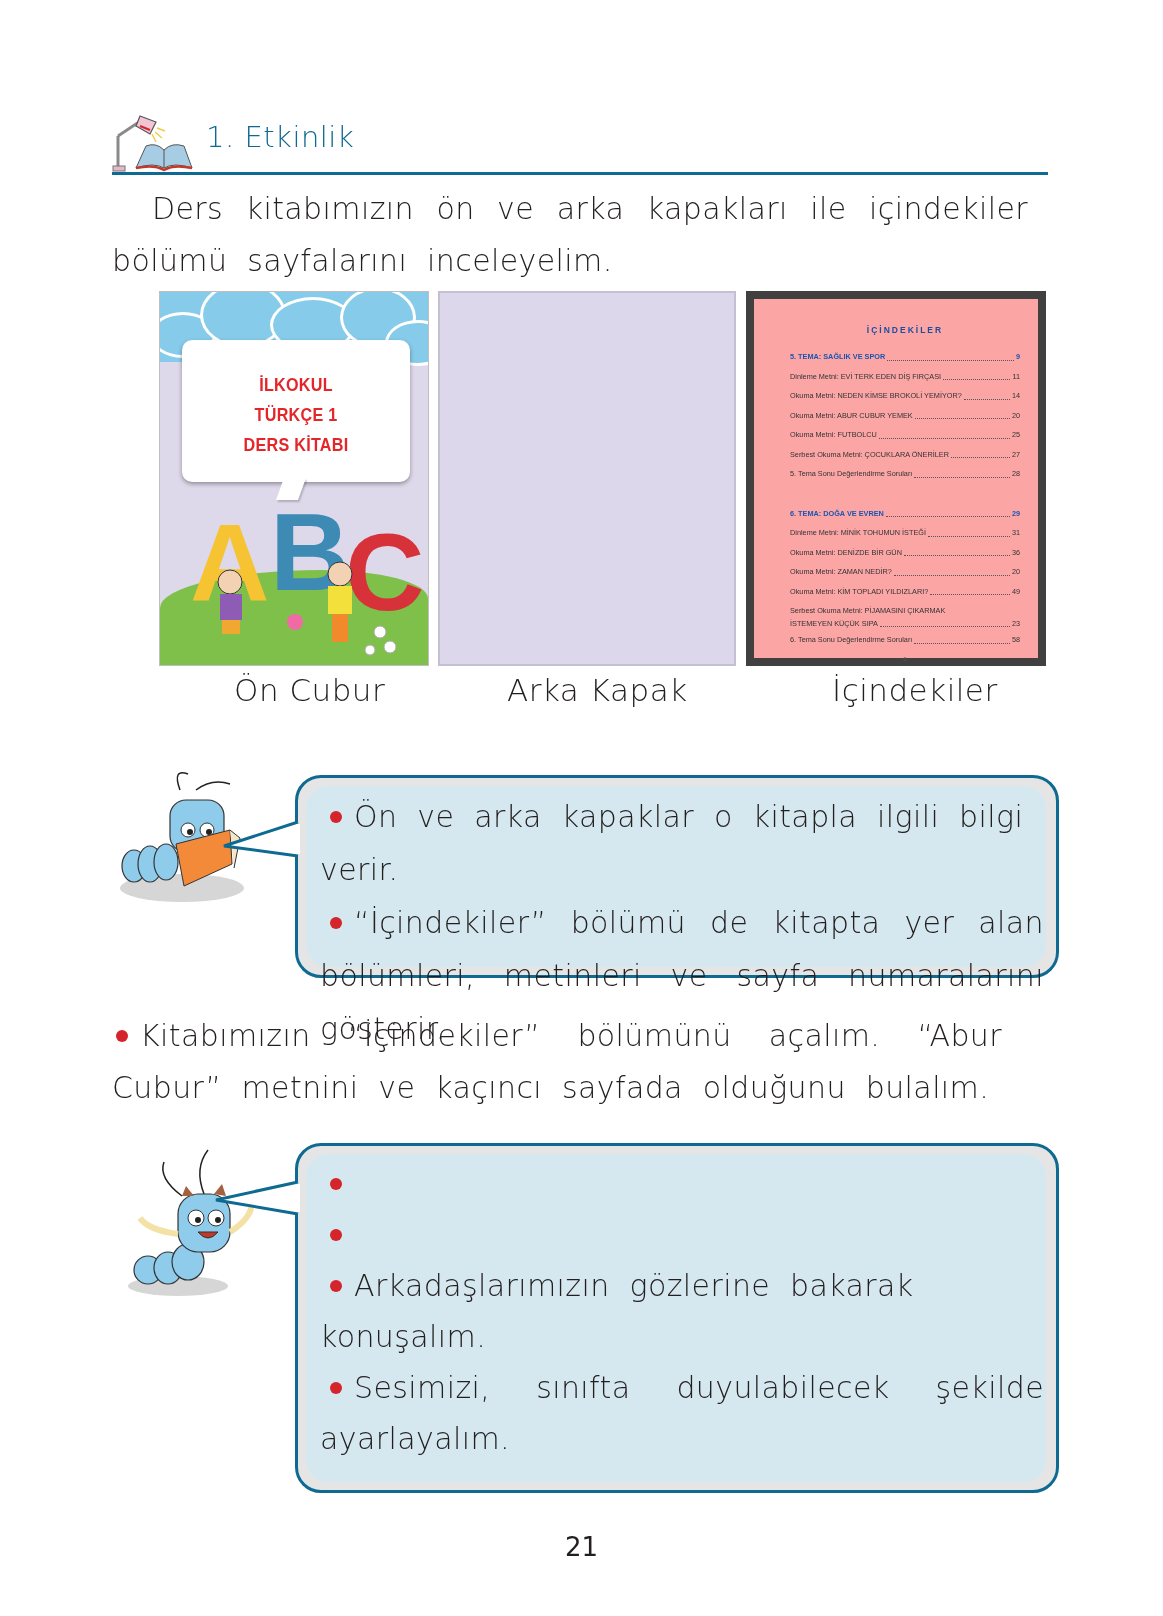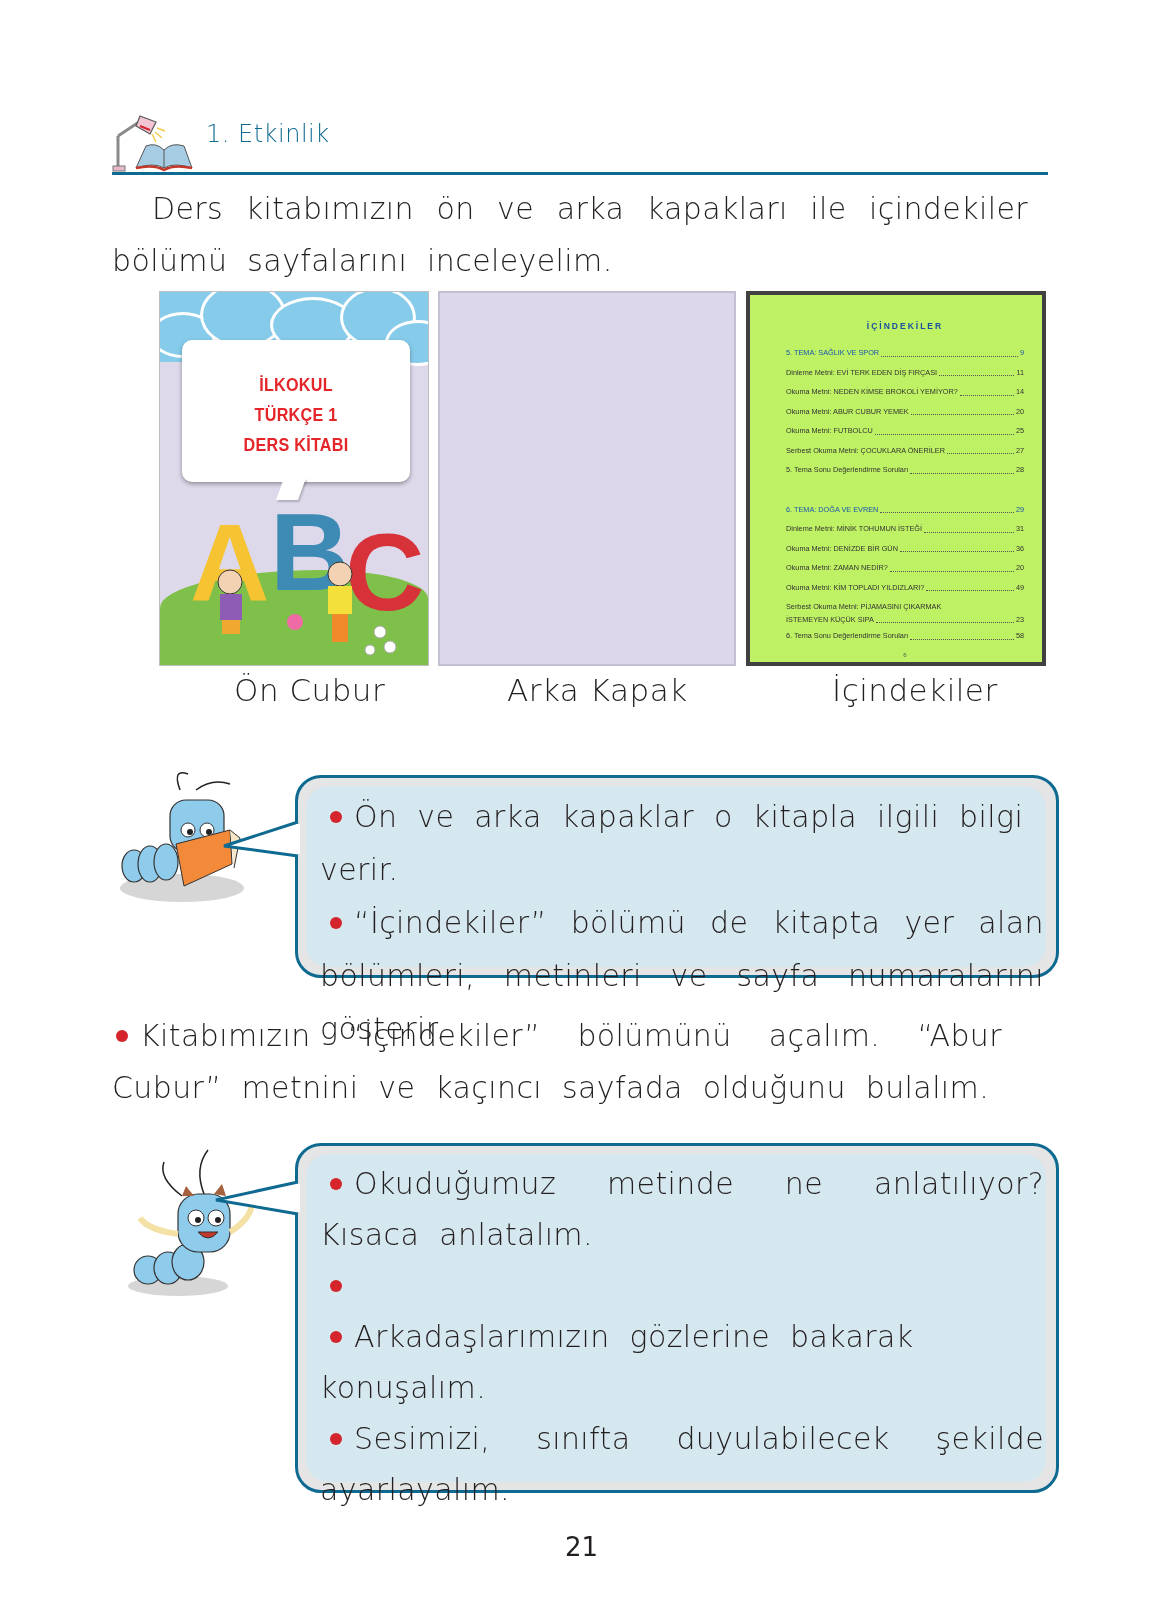--- a/index.html
+++ b/index.html
@@ -2,33 +2,33 @@
 <html><head>
 <meta charset="utf-8">
 <style>
   html, body { margin: 0; padding: 0; background: #ffffff; }
   body { width: 1163px; height: 1616px; position: relative; overflow: hidden;
          font-family: "DejaVu Sans", sans-serif; color: #231f20; }
   .abs { position: absolute; }
 
   
   .lamp-icon { left: 112px; top: 112px; width: 88px; height: 60px; }
-  .heading { left: 206px; top: 120px; font-size: 24px; color: #0f6a91; font-weight: 300; letter-spacing: 0.5px;
+  .heading { left: 206px; top: 120px; font-size: 29px; color: #0f6a91; font-weight: 300; letter-spacing: 0.5px;
              font-family: "DejaVu Sans", sans-serif; }
   .heading-rule { left: 112px; top: 172px; width: 936px; height: 3px; background: #0f6a91; }
 
   .para { font-size: 30px; font-weight: 300; line-height: 52px; letter-spacing: 0.4px; word-spacing: 10px;
           font-family: "DejaVu Sans", sans-serif; color: #231f20; }
   .intro { left: 112px; top: 183px; width: 916px; text-align: justify; text-indent: 40px; }
 
   
   .cover { top: 291px; height: 375px; box-sizing: border-box; }
   .front-cover { left: 159px; width: 270px; background: #ddd8ea; border: 1px solid #bfbfbf; overflow: hidden; }
   .back-cover  { left: 438px; width: 298px; background: #dcd7ea; border: 2px solid #c4c0d2; }
-  .toc-page    { left: 746px; width: 300px; background: #bef264; border: 4px solid #404040; padding: 20px 18px 0 36px; }
+  .toc-page    { left: 746px; width: 300px; background: #fca5a5; border: 8px solid #404040; padding: 20px 18px 0 36px; }
 
   .sky { position: absolute; left: 0; top: 0; width: 100%; height: 70px; background: #86cbea; }
   .cloud { position: absolute; background: #86cbea; border: 3px solid #fff; border-radius: 50%; }
   .speech { position: absolute; left: 22px; top: 48px; width: 228px; height: 142px; background: #fff;
             border-radius: 10px; box-shadow: 0 2px 4px rgba(0,0,0,0.35); text-align: center; }
   .speech-tail { position: absolute; left: 120px; top: 186px; width: 22px; height: 22px; background:#fff;
                  transform: skewX(-20deg); box-shadow: 2px 2px 2px rgba(0,0,0,0.2); }
   .cover-title { display: block; color: #e4262a; font-family: "Liberation Sans", sans-serif; font-weight: bold;
                  font-size: 19px; line-height: 30px; letter-spacing: 0.3px; transform: scaleX(0.85); }
   .cover-title.first { margin-top: 30px; }
@@ -38,21 +38,21 @@
   .letter-a { left: 30px; top: 215px; color: #f6c333; }
   .letter-b { left: 110px; top: 205px; color: #3d8bb5; }
   .letter-c { left: 185px; top: 225px; color: #d7323a; }
 
   .toc-title { text-align: center; font-family: "Liberation Sans", sans-serif; font-weight: bold;
                font-size: 8.5px; color: #1a4fa0; letter-spacing: 2px; margin: 6px 0 12px; }
   .toc-row { display: flex; font-family: "Liberation Sans", sans-serif; font-size: 7.3px; color: #333;
              line-height: 19.5px; }
   .toc-row .t { white-space: nowrap; }
   .toc-row .dots { flex: 1; border-bottom: 1px dotted #555; margin: 0 2px 6px; }
-  .toc-row.theme { color: #1a55b0; font-weight: normal; }
+  .toc-row.theme { color: #1a55b0; font-weight: bold; }
   .toc-row.gap { margin-top: 14px; }
   .toc-row.wrap { line-height: 13px; padding-top: 3px; }
   .toc-pnum { text-align: center; font-size: 6px; color: #555; font-family: "Liberation Sans", sans-serif; margin-top: 6px; }
 
   .caption { top: 672px; font-size: 31px; font-weight: 300; font-family: "DejaVu Sans", sans-serif; letter-spacing: 0.5px; }
   .cap-front { left: 234px; }
   .cap-back  { left: 507px; }
   .cap-toc   { left: 832px; }
 
   
@@ -269,21 +269,21 @@
       <circle cx="100" cy="82" r="3" fill="#222"></circle>
     <path d="M80 94 Q90 106 100 94 Z" fill="#c0392b" stroke="#333"></path>
     <path d="M60 96 Q30 92 22 80" stroke="#f3e1a5" stroke-width="6" fill="none"></path>
     <path d="M112 94 Q134 80 134 64" stroke="#f3e1a5" stroke-width="6" fill="none"></path>
   </svg>
 </div>
 
 <div class="bubble bubble2">
   <div class="bubble-inner"></div>
   <div class="bubble-text para" style="top:12px; line-height:51px;">
-    <div style="text-align:justify;"><span class="bullet"></span><span>Okuduğumuz metinde ne anlatılıyor? Kısaca anlatalım.</span></div>
+    <div style="text-align:justify;"><span class="bullet"></span></div>
     <div><span class="bullet"></span></div>
     <div><span class="bullet"></span><span>Arkadaşlarımızın gözlerine bakarak konuşalım.</span></div>
     <div style="text-align:justify;"><span class="bullet"></span><span>Sesimizi, sınıfta duyulabilecek şekilde ayarlayalım.</span></div>
   </div>
 </div>
 <svg class="abs" style="left:212px;top:1178px" width="88" height="48">
   <path d="M86 4 L4 22 L86 36" fill="#fff" stroke="#0f6a91" stroke-width="3"></path>
   <rect x="84" y="6" width="8" height="28" fill="#fff"></rect>
 </svg>
 

